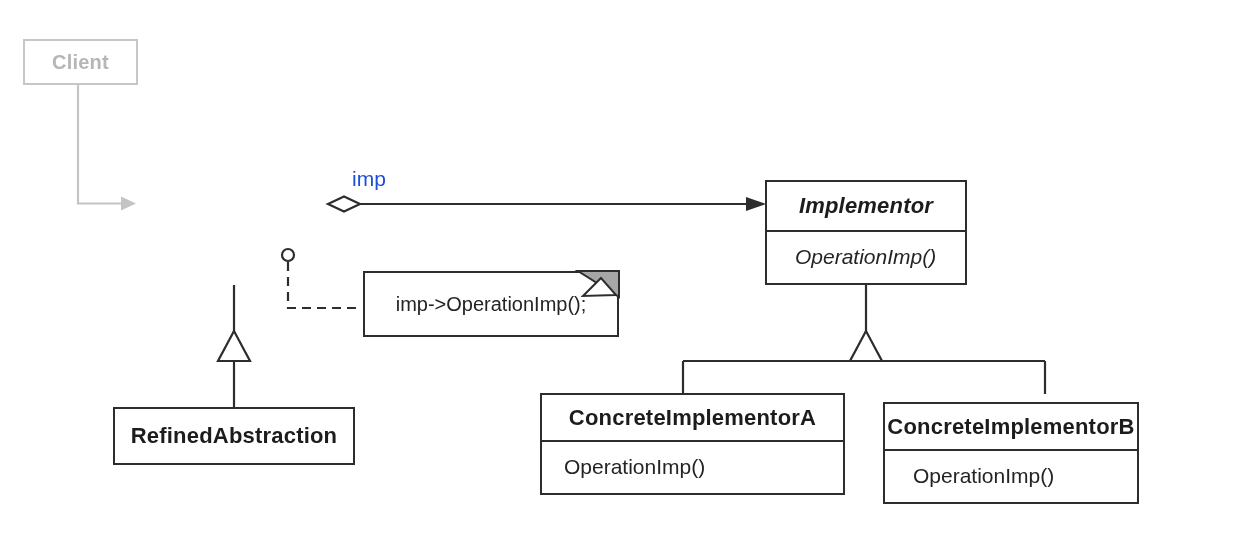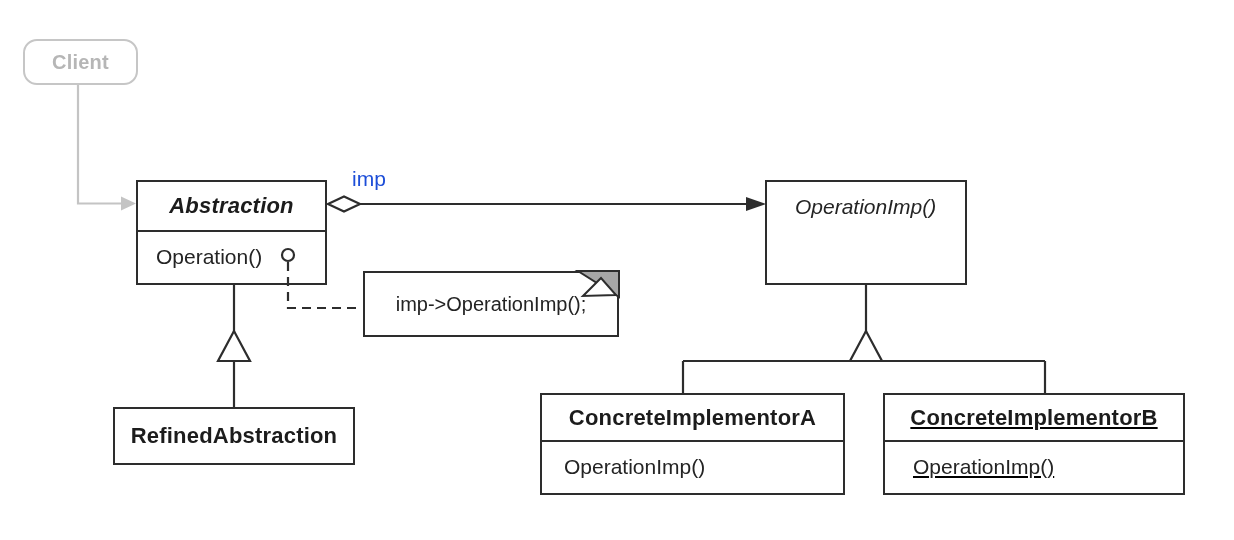--- a/index.html
+++ b/index.html
@@ -12,21 +12,21 @@
     font-weight:bold;font-size:22px;color:#1c1c1c;letter-spacing:.2px;
     display:flex;align-items:center;justify-content:center;
     border-bottom:2px solid #2d2d2d;box-sizing:border-box;
   }
   .title.no-div{border-bottom:none;height:100%;}
   .italic{font-style:italic;}
   .op{
     font-size:21px;color:#242424;display:flex;align-items:center;
     padding-left:18px;box-sizing:border-box;
   }
-  .gray-box{border-color:#c6c6c6;border-radius:14px;}
+  .gray-box{border-color:#c6c6c6;}
   .gray-box .title{color:#b6b6b6;border-bottom:none;height:100%;font-size:20px;}
   .note{
     position:absolute;left:363px;top:271px;width:256px;height:66px;
     background:#ffffff;border:2px solid #2d2d2d;box-sizing:border-box;
     display:flex;align-items:center;justify-content:center;
     font-size:20px;color:#242424;
   }
   .imp-label{
     position:absolute;left:352px;top:167px;font-size:21px;color:#1d4ed8;
   }
@@ -40,43 +40,40 @@
 </style>
 </head>
 <body>
 
 <div class="canvas">
 
   <div class="box gray-box" style="left:23px;top:39px;width:115px;height:46px;">
     <div class="title">Client</div>
   </div>
 
-  <div class="box" style="left:136px;top:180px;width:191px;height:105px;">
-    <div class="title" style="height:50px;">
-      <span class="italic">Abstraction</span>
-    </div>
-    <div class="op" style="height:49px;">Operation()</div>
-  </div>
 
   <div class="box" style="left:765px;top:180px;width:202px;height:105px;">
+    <div class="title" style="height:50px;">
+      <span class="italic">Implementor</span>
+    </div>
     <div class="op italic" style="height:49px;padding-left:28px;">OperationImp()</div>
   </div>
 
   <div class="box" style="left:113px;top:407px;width:242px;height:58px;">
     <div class="title no-div">RefinedAbstraction</div>
   </div>
 
   <div class="box" style="left:540px;top:393px;width:305px;height:102px;">
     <div class="title" style="height:47px;">
       <span>ConcreteImplementorA</span>
     </div>
     <div class="op" style="height:49px;padding-left:22px;">OperationImp()</div>
   </div>
 
-  <div class="box" style="left:883px;top:393px;width:302px;height:102px;text-decoration:underline;">
+  <div class="box" style="left:883px;top:402px;width:256px;height:102px;">
     <div class="title" style="height:47px;">
       <span>ConcreteImplementorB</span>
     </div>
     <div class="op" style="height:49px;padding-left:28px;">OperationImp()</div>
   </div>
 
   <div class="note">
     <span>imp-&gt;OperationImp();</span>
   </div>
 

